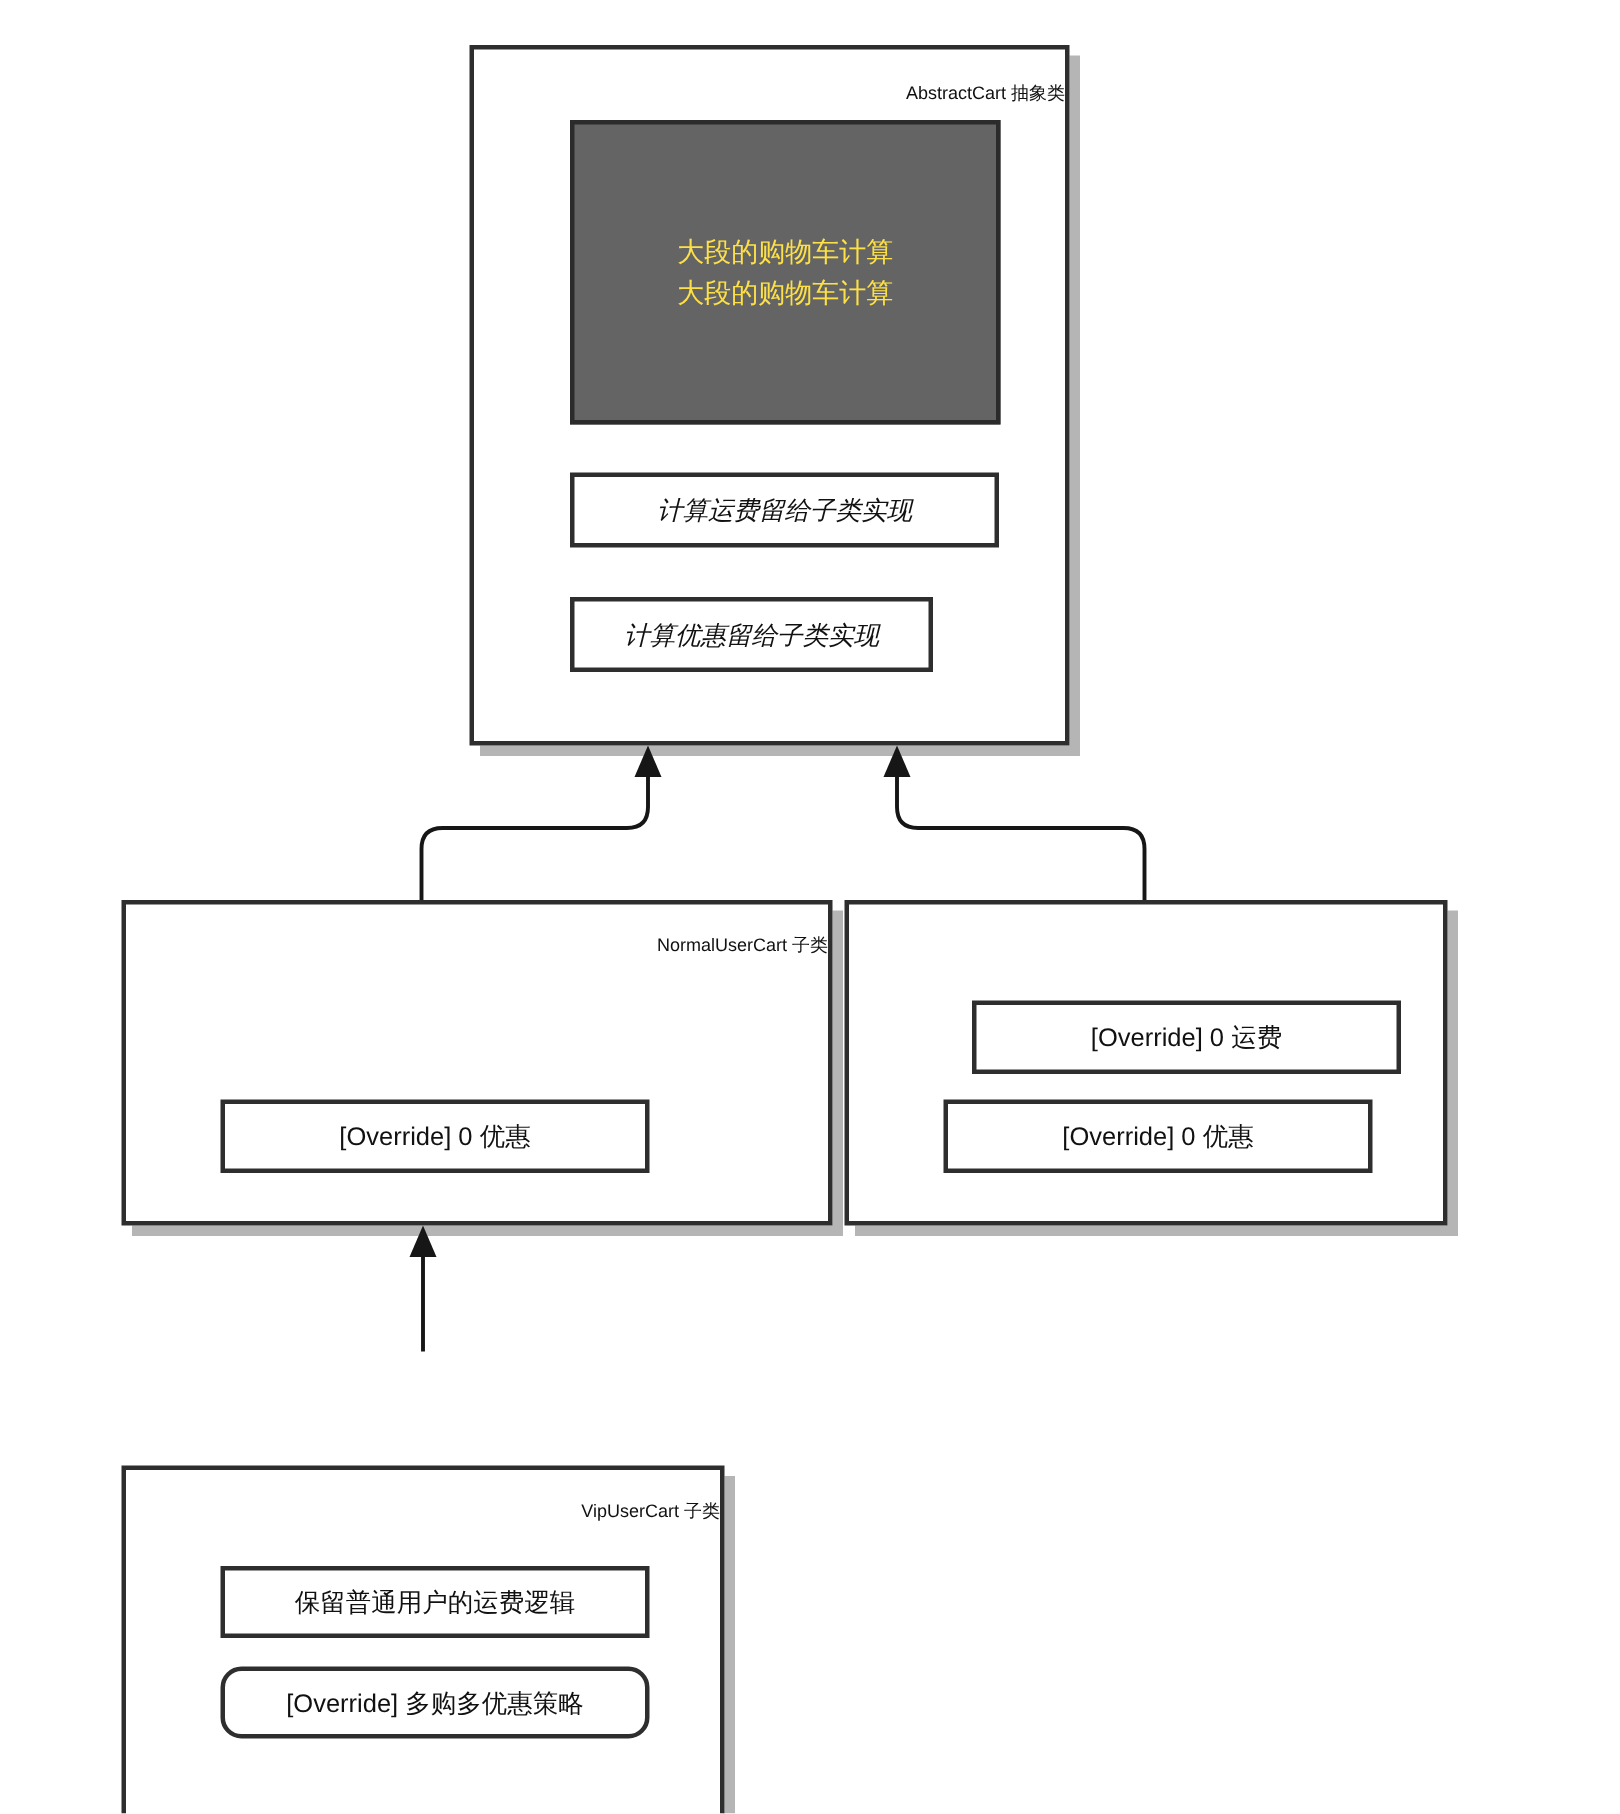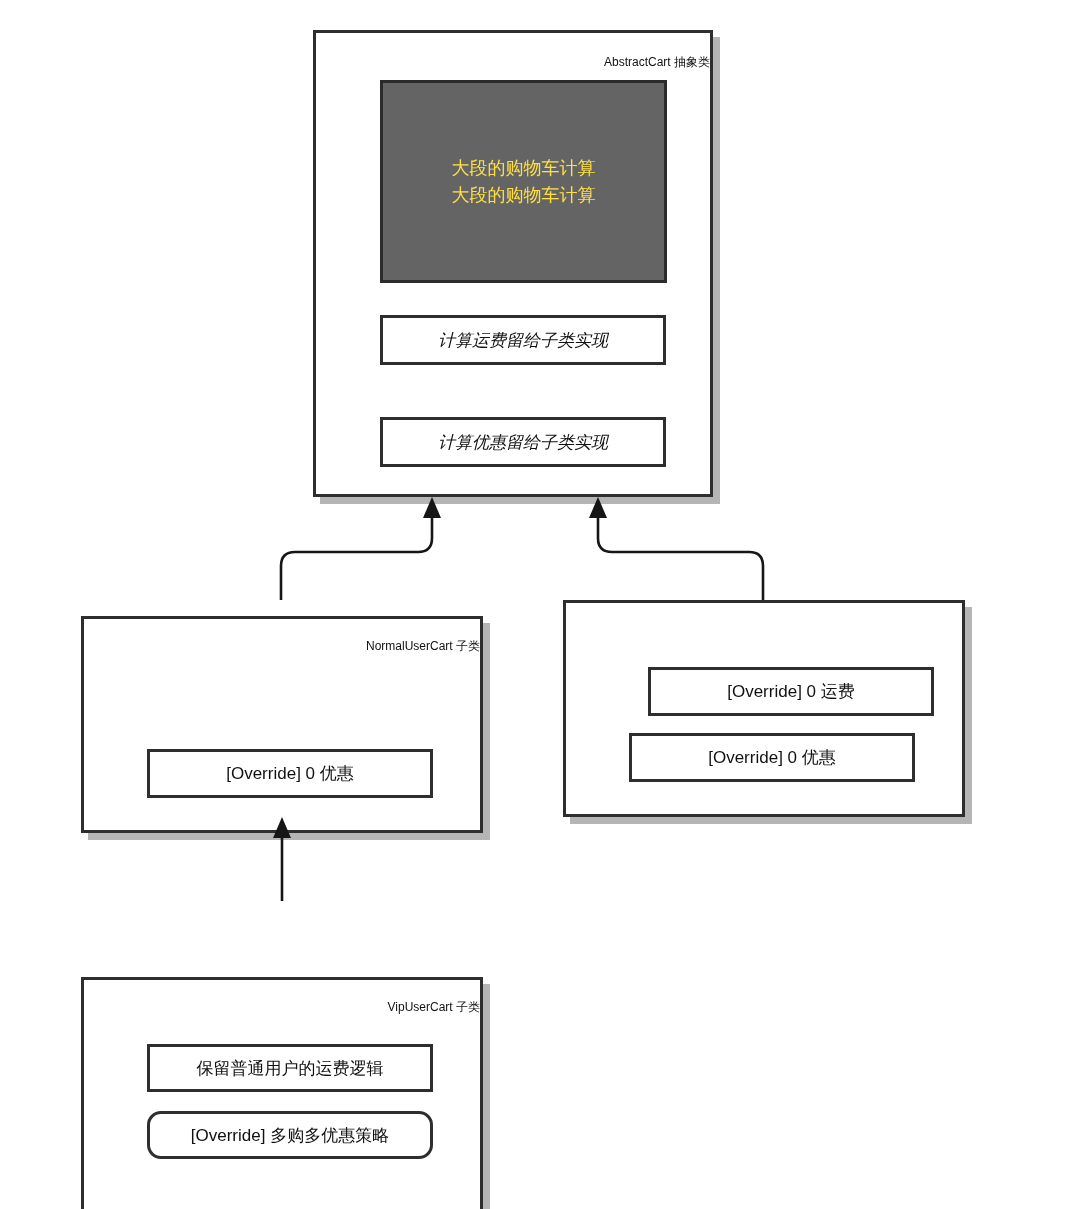--- a/index.html
+++ b/index.html
@@ -85,24 +85,24 @@
   <div class="class-box" style="left:313px; top:30px; width:400px; height:467px;">
     <div class="class-title parent-title">AbstractCart 抽象类</div>
 
     <div class="gray-block" style="left:64px; top:47px; width:287px; height:203px;">
       <span>大段的购物车计算</span>
       <span>大段的购物车计算</span>
     </div>
 
     <div class="inner-box italic-method" style="left:64px; top:282px; width:286px; height:50px;">计算运费留给子类实现</div>
 
-    <div class="inner-box italic-method" style="left:64px; top:384px; width:286px; height:50px;">计算优惠留给子类实现</div>
+    <div class="inner-box italic-method" style="left:64px; top:365px; width:242px; height:50px;">计算优惠留给子类实现</div>
   </div>
 
-  <div class="class-box" style="left:81px; top:616px; width:402px; height:217px;">
+  <div class="class-box" style="left:81px; top:600px; width:474px; height:217px;">
     <div class="class-title child-title">NormalUserCart 子类</div>
     <div class="inner-box" style="left:63px; top:130px; width:286px; height:49px;">[Override] 0 优惠</div>
   </div>
 
   <div class="class-box" style="left:563px; top:600px; width:402px; height:217px;">
     <div class="inner-box" style="left:63px; top:64px; width:286px; height:49px;margin-left:19px;">[Override] 0 运费</div>
     <div class="inner-box" style="left:63px; top:130px; width:286px; height:49px;">[Override] 0 优惠</div>
   </div>
 
   <div class="class-box" style="left:81px; top:953px; width:402px; height:248px;margin-top:24px;">

